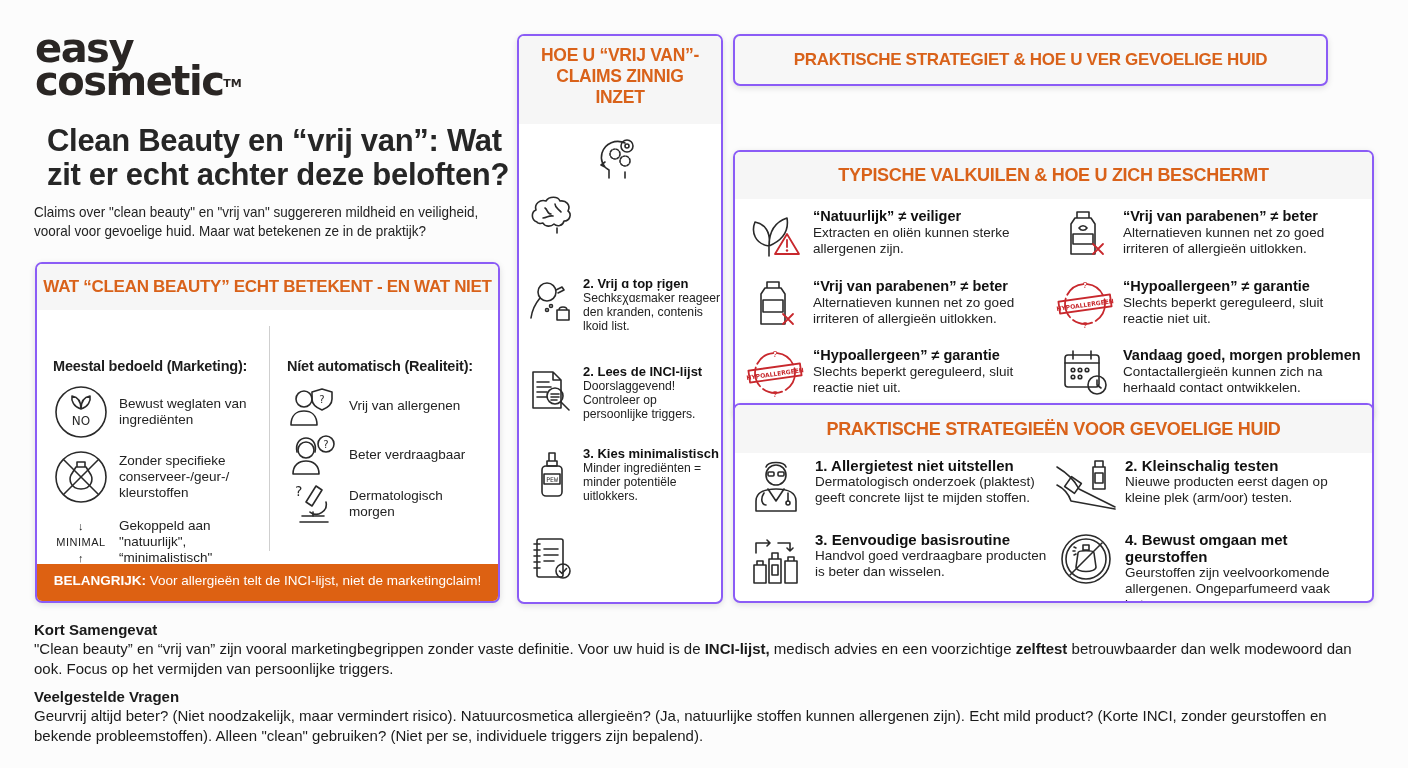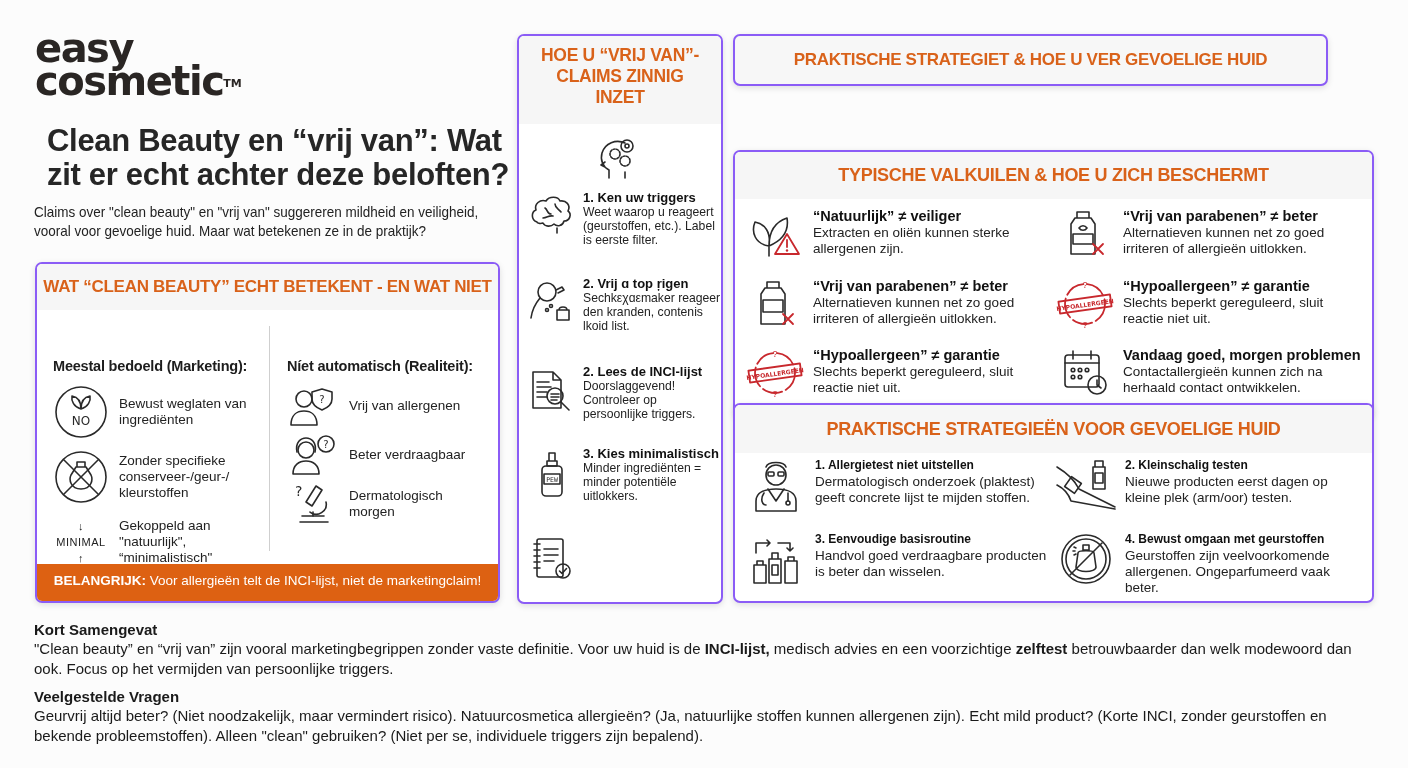--- a/index.html
+++ b/index.html
@@ -55,21 +55,21 @@
   .pit-item { position: absolute; display: flex; gap: 8px; width: 310px; }
   .pit-icon { flex: 0 0 60px; height: 52px; display: flex; align-items: center; justify-content: center; }
   .pit-text { font-size: 13.5px; line-height: 16px; color: #222; }
   .pit-text b { display: block; font-size: 14.5px; font-weight: bold; color: #111; line-height: 17px; }
 
   .strat { left: 733px; top: 403px; width: 641px; height: 200px; }
   .strat .card-head { height: 48px; font-size: 18px; line-height: 48px; letter-spacing: -0.3px; }
   .st-item { position: absolute; display: flex; gap: 8px; width: 310px; }
   .st-icon { flex: 0 0 62px; height: 56px; display: flex; align-items: center; justify-content: center; }
   .st-text { font-size: 13.5px; line-height: 16px; color: #222; }
-  .st-text b { display: block; font-size: 12px; font-weight: bold; color: #111; line-height: 17px; }
+  .st-text b { display: block; font-size: 15px; font-weight: bold; color: #111; line-height: 17px; }
 
   
   .summary { left: 34px; top: 620px; width: 1350px; font-size: 15px; line-height: 20px; color: #1a1a1a; }
   .summary h5 { font-size: 15px; font-weight: bold; line-height: 19px; }
   .summary p { margin-bottom: 8px; }
   .summary b { font-weight: bold; }
 
   svg { display: block; }
   .stroke { fill: none; stroke: #2a2a2a; stroke-width: 1.6; stroke-linecap: round; stroke-linejoin: round; }
   .red { fill: none; stroke: #c8282d; stroke-width: 1.8; stroke-linecap: round; stroke-linejoin: round; }
@@ -183,21 +183,20 @@
   </div>
 
   <div class="step" style="top:154px">
     <div class="step-icon">
       <svg width="46" height="40" viewBox="0 0 46 40">
           <path class="stroke" d="M8 28 c-6-2-6-10 -1-12 c-2-6 4-11 10-9 c3-5 12-5 14 0 c6-1 11 4 8 10 c4 3 2 10 -4 10 c-1 5-7 6-10 3 c-3 3-9 3-11-1 c-3 1-6 0-6-1 z"></path>
           <path class="stroke" d="M16 14 c3 2 2 6 6 6 M26 10 c0 4 4 5 6 8 M14 24 c4 0 6 -3 10 -2"></path>
           <path class="stroke" d="M28 34 v5"></path>
         </svg>
     </div>
-    <div class="step-text"><b>1. Ken uw triggers</b><span>Weet waarop u reageert (geurstoffen, etc.). Label is eerste filter.</span></div>
   </div>
 
   <div class="step" style="top:240px">
     <div class="step-icon">
       <svg width="46" height="46" viewBox="0 0 46 46">
           <circle class="stroke" cx="18" cy="12" r="9"></circle>
           <path class="stroke" d="M11 18 c-5 6-8 12-9 20 M27 10 l6-3 l2 3 l-6 3"></path>
           <path class="stroke" d="M28 30 h12 v10 h-12 z M30 30 c0-4 8-4 8 0"></path>
           <circle class="stroke" cx="22" cy="26" r="1.5"></circle>
           <circle class="stroke" cx="18" cy="30" r="1.5"></circle>

